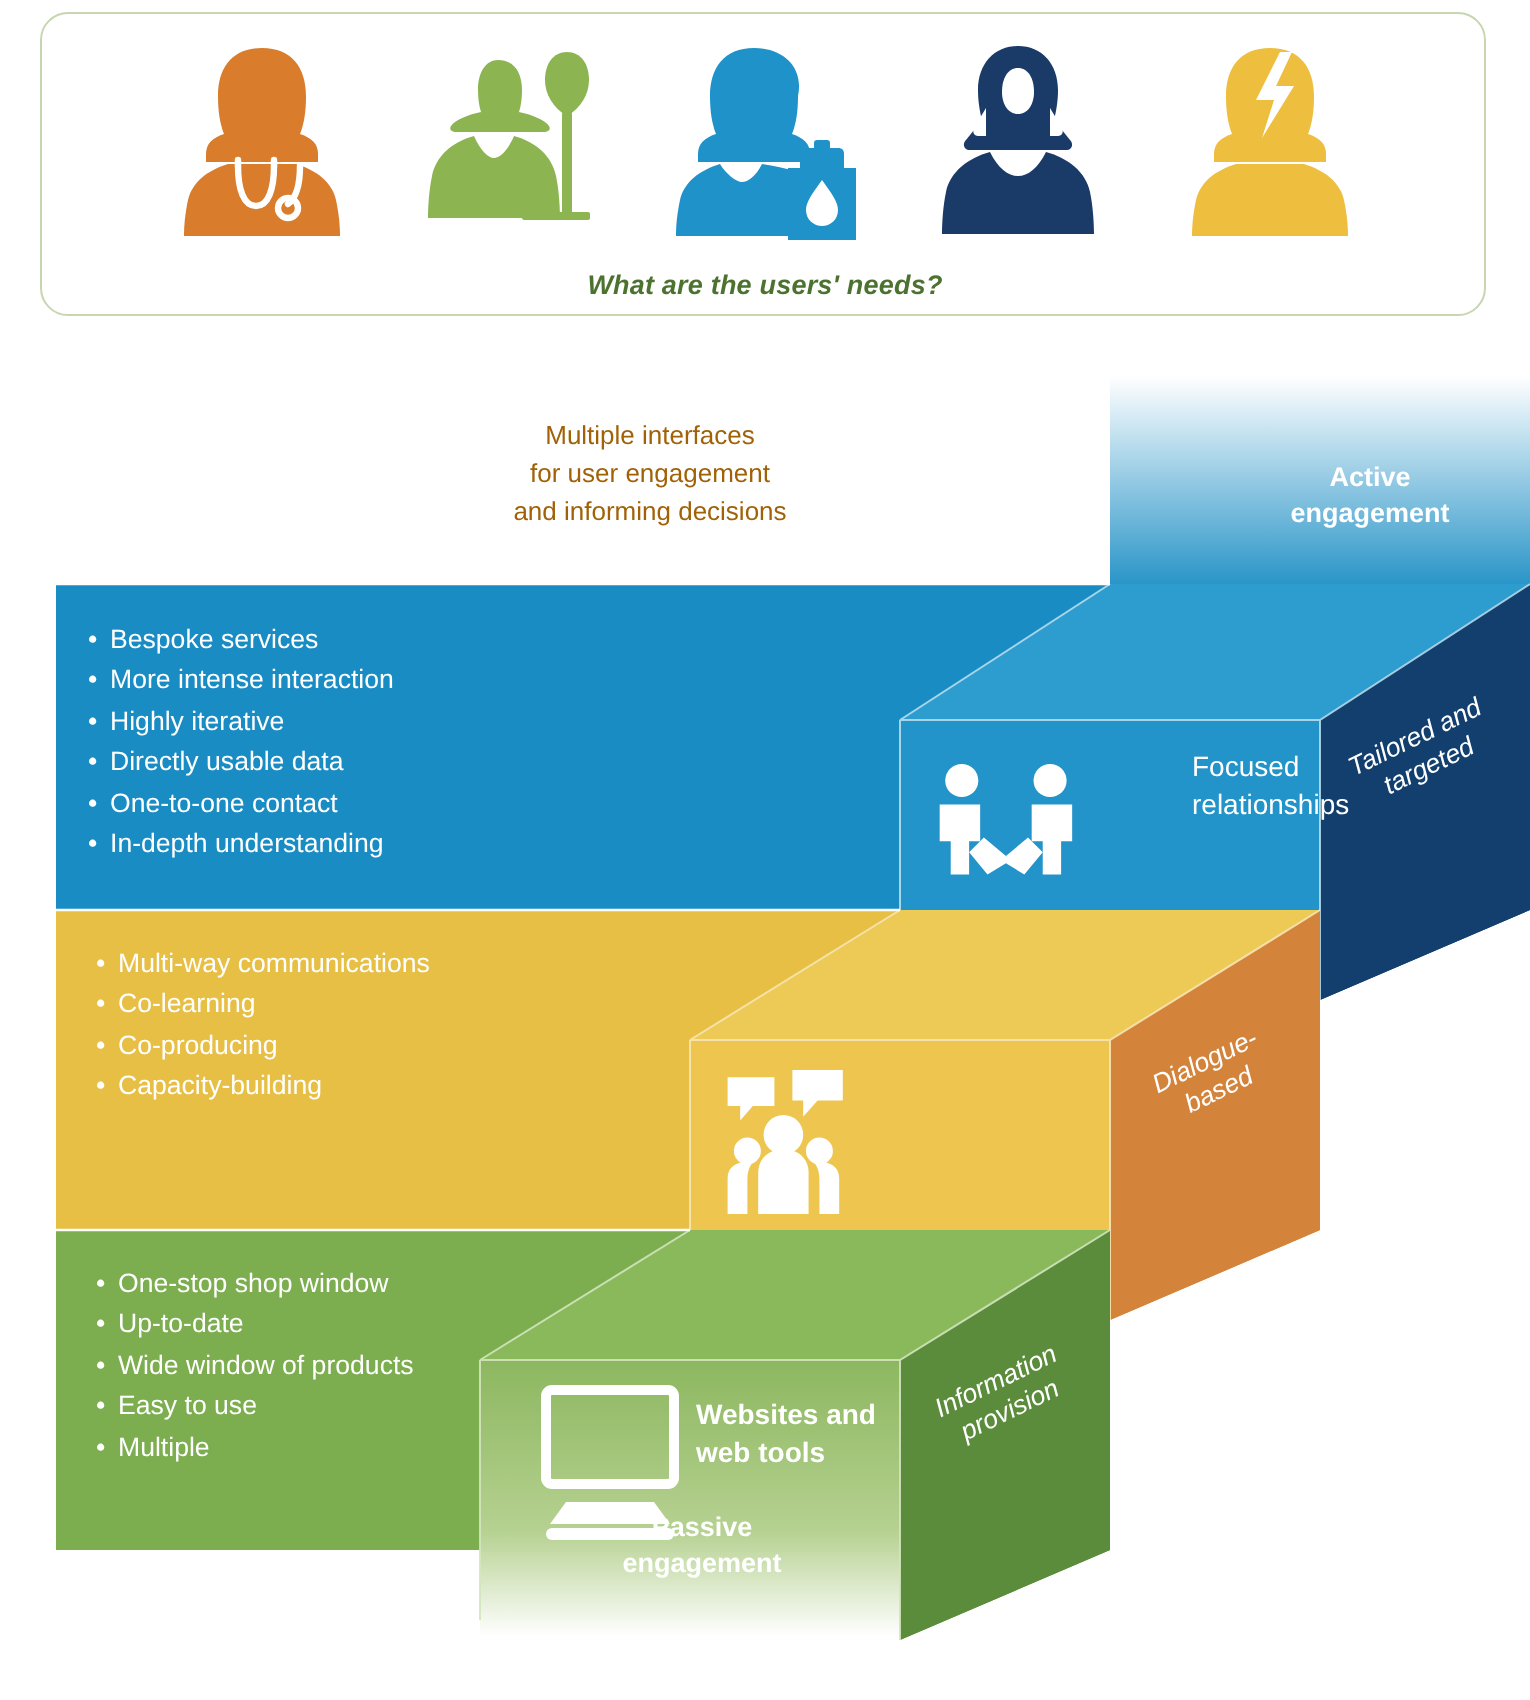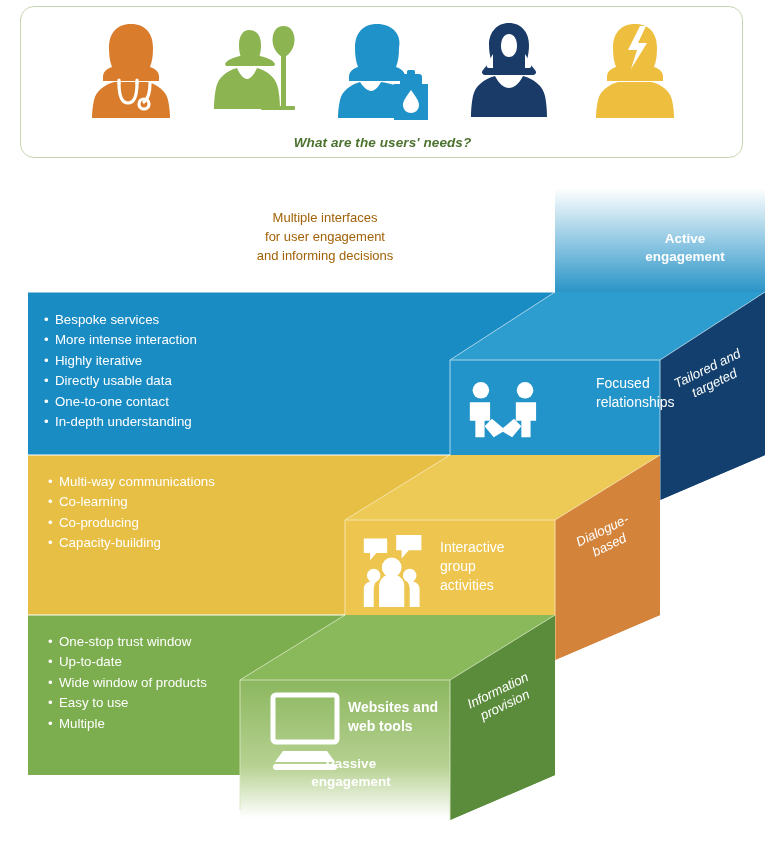--- a/index.html
+++ b/index.html
@@ -233,37 +233,32 @@
   </div>
 
   <div class="bullets yellow-bul">
     <div><span class="bu">•</span><span>Multi-way communications</span></div>
     <div><span class="bu">•</span><span>Co-learning</span></div>
     <div><span class="bu">•</span><span>Co-producing</span></div>
     <div><span class="bu">•</span><span>Capacity-building</span></div>
   </div>
 
   <div class="bullets green-bul">
-    <div><span class="bu">•</span><span>One-stop trust window</span></div>
+    <div><span class="bu">•</span><span>One-stop shop window</span></div>
     <div><span class="bu">•</span><span>Up-to-date</span></div>
     <div><span class="bu">•</span><span>Wide window of products</span></div>
     <div><span class="bu">•</span><span>Easy to use</span></div>
     <div><span class="bu">•</span><span>Multiple</span></div>
   </div>
 
   <div class="boxlabel" style="left:548px;top:204px;width:110px;margin-left:48px;">
     <div>Focused</div>
     <div>relationships</div>
   </div>
 
-  <div class="boxlabel" style="left:440px;top:368px;width:110px;">
-    <div>Interactive</div>
-    <div>group</div>
-    <div>activities</div>
-  </div>
 
   <div class="boxlabel" style="left:348px;top:528px;width:105px;font-weight:bold;">
     <div>Websites and</div>
     <div>web tools</div>
   </div>
 
   <div class="tier-cap" style="left:240px;top:585px;width:222px;">
     <div>Passive</div>
     <div>engagement</div>
   </div>

